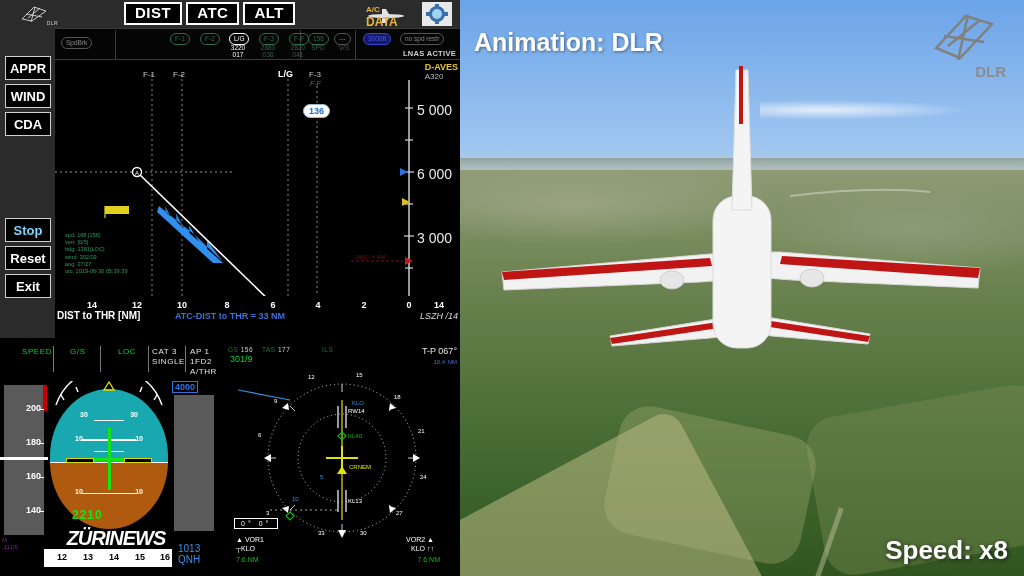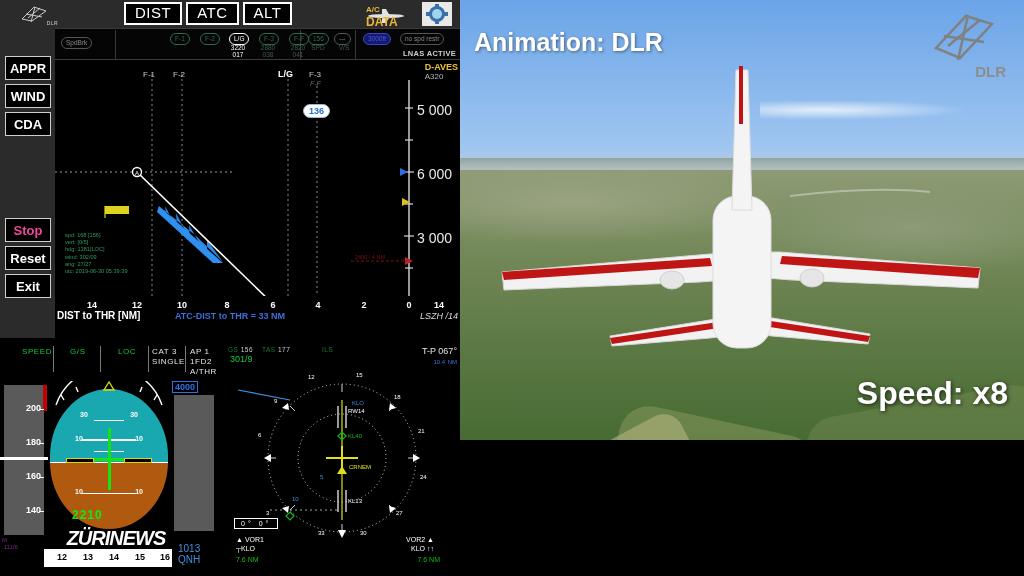--- a/index.html
+++ b/index.html
@@ -22,21 +22,21 @@
   }
   .dlr-logo-small {
     position:absolute; left:18px; top:5px; width:40px; height:20px;
     color:#c9c9c9;
   }
   .dlr-logo-small svg { display:block; }
   .dlr-logo-small .lbl { position:absolute; right:0; bottom:-1px; font-size:5px; letter-spacing:.4px; color:#d0d0d0;}
   .topbtns { position:absolute; left:124px; top:2px; display:flex; gap:4px; }
   .topbtn {
     background:#000; border:2px solid #fff; color:#fff;
-    font-weight:normal; font-size:15px; padding:1px 9px 2px; line-height:16px;
+    font-weight:bold; font-size:15px; padding:1px 9px 2px; line-height:16px;
     letter-spacing:.5px;
   }
   .acdata {
     position:absolute; right:52px; top:2px; width:44px; height:24px;
   }
   .acdata .ac { position:absolute; left:2px; top:3px; font-size:8px; color:#e8b53a; font-weight:bold;}
   .acdata .da { position:absolute; left:2px; top:13px; font-size:12px; color:#e8b53a; font-weight:bold;}
   .acdata svg { position:absolute; left:0; top:4px; }
   .gear-btn {
     position:absolute; right:8px; top:2px; width:30px; height:24px;
@@ -63,21 +63,21 @@
   .sublab.off{ color:#3a5c4b; }
   .lnas { position:absolute; right:4px; top:20px; color:#cfcfcf; font-size:7.5px; font-weight:bold; letter-spacing:.3px;}
 
   
   .sidebtns { position:absolute; left:0; top:28px; width:55px; height:310px; background:#2b2b2b; }
   .sbtn {
     position:absolute; left:5px; width:46px; height:24px;
     background:#000; border:1px solid #cfcfcf; color:#fff;
     font-weight:bold; font-size:13px; display:flex; align-items:center; justify-content:center;
   }
-  .sbtn.green { color:#ec4899;text-align:center; }
+  .sbtn.green { color:#7dd3fc;text-align:center; }
 
   
   .chart {
     position:absolute; left:55px; top:60px; width:405px; height:258px;
     background:#000; overflow:hidden;
   }
   .chart svg { position:absolute; left:0; top:0; }
   .ctxt { position:absolute; font-size:8px; white-space:nowrap; }
   .vprof-label { color:#c9c9c9; }
   .vprof-label.bright { color:#fff; font-weight:bold; font-size:9px;}
@@ -155,21 +155,21 @@
   .vorbox {
     position:absolute; left:4px; top:148px; border:1px solid #fff; color:#fff;
     font-size:7px; padding:1px 6px; letter-spacing:3px;
   }
   .vor1 { position:absolute; left:6px; top:165px; color:#fff; font-size:7px; line-height:9px;}
   .vor2 { position:absolute; right:26px; top:165px; color:#fff; font-size:7px; line-height:9px; text-align:right;}
   .nm1 { position:absolute; left:6px; top:186px; color:#14b814; font-size:7px;}
   .nm2 { position:absolute; right:20px; top:186px; color:#14b814; font-size:7px;}
 
   
-  .view3d { position:absolute; left:460px; top:0; width:564px; height:440px; overflow:hidden; }
+  .view3d { position:absolute; left:460px; top:0; width:564px; height:576px; overflow:hidden; }
   .sky3d {
     position:absolute; left:0; top:0; width:564px; height:175px;
     background:linear-gradient(#6ba4e8, #a9ccf2);
   }
   .haze {
     position:absolute; left:0; top:150px; width:564px; height:30px;
     background:linear-gradient(rgba(190,200,195,0), rgba(198,205,196,.95));
   }
   .ground3d {
     position:absolute; left:0; top:170px; width:564px; height:406px;
@@ -205,22 +205,22 @@
   }
   .clouds {
     position:absolute; left:300px; top:100px; width:210px; height:20px;
     background:radial-gradient(ellipse at 30% 50%, rgba(255,255,255,.75), rgba(255,255,255,0) 70%);
   }
   .anim-title {
     position:absolute; left:14px; top:28px; color:#fff;
     font-size:25px; font-weight:bold; text-shadow:1px 1px 3px rgba(0,0,0,.45);
   }
   .speed-label {
-    position:absolute; right:16px; bottom:28px; color:#fff;
-    font-size:32px; font-weight:bold; text-shadow:1px 1px 4px rgba(0,0,0,.7);
+    position:absolute; right:16px; bottom:10px; color:#fff;
+    font-size:26px; font-weight:bold; text-shadow:1px 1px 4px rgba(0,0,0,.7);
   }
   .dlr-big { position:absolute; right:16px; top:10px; width:80px; height:70px; color:#7f8280; }
   .dlr-big .lbl { position:absolute; right:2px; bottom:0; font-size:15px; font-weight:bold; color:#8b8e8c;}
   .plane3d { position:absolute; left:0; top:0; }
 </style>
 </head>
 <body>
 
 <div class="app">
 

